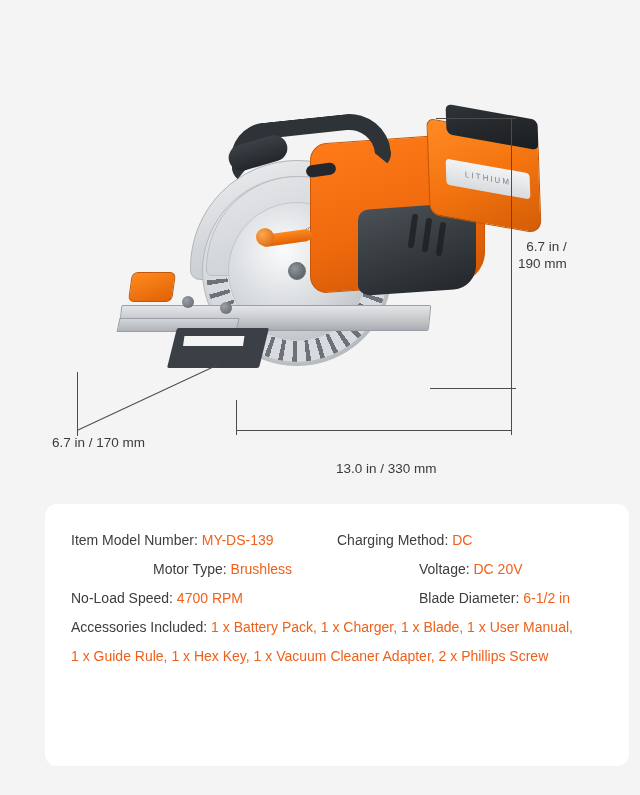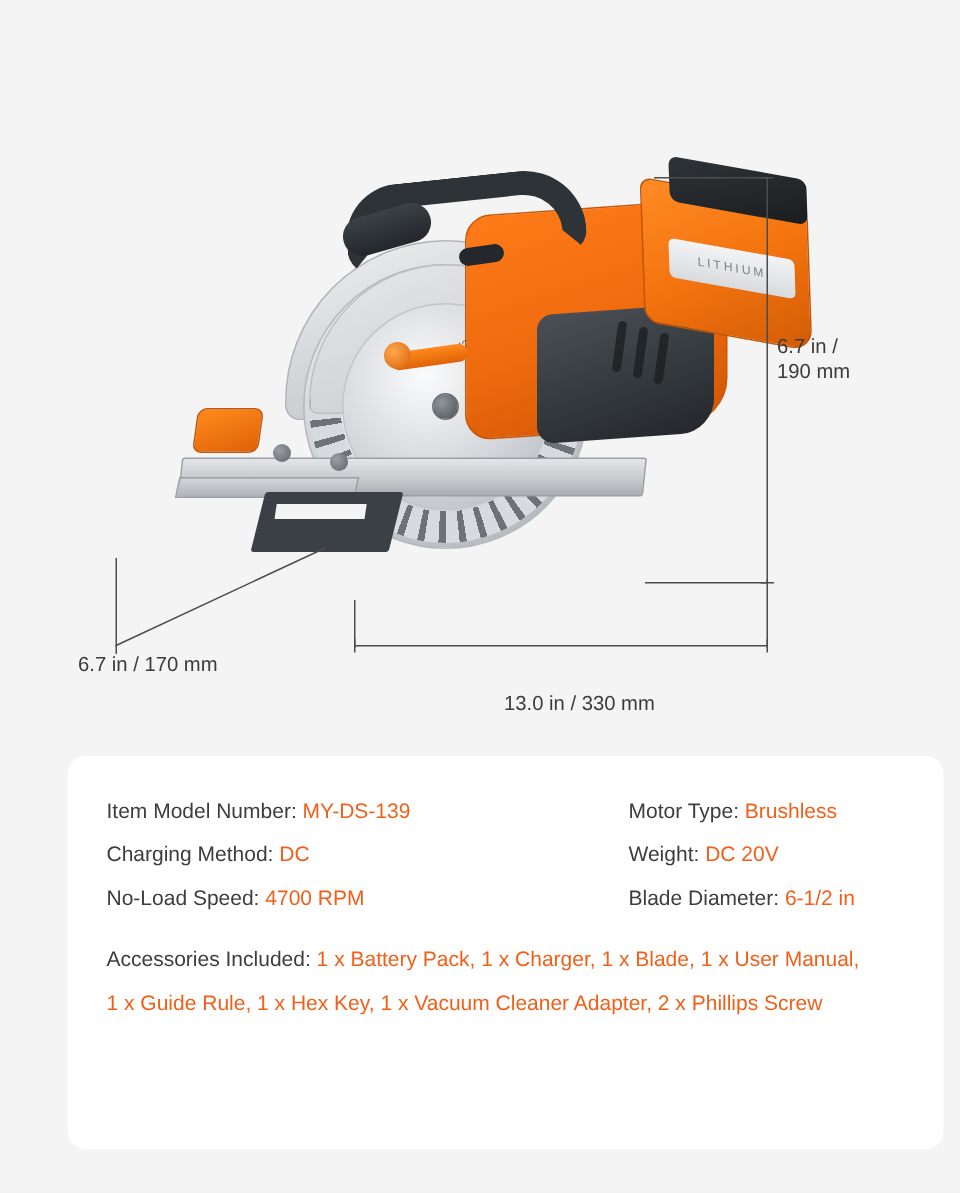--- a/index.html
+++ b/index.html
@@ -301,21 +301,20 @@
   .spec-val { color: #f0601a; }
   .spec-full {
     font-size: 14px;
     color: #3d3d3d;
     line-height: 29px;
   }
   .spec-acc {
     font-size: 14px;
     color: #3d3d3d;
     line-height: 29px;
-    margin-top: 12px;
   }
 </style>
 </head>
 <body>
 
 <div class="page">
 
   <div class="hero">
 
     <div class="tool">
@@ -350,21 +349,21 @@
       <div class="knob"></div>
       <div class="bolt" style="left:72px; top:186px;"></div>
       <div class="bolt" style="left:110px; top:192px;"></div>
     </div>
 
     <div class="dim-line dim-v" style="left:511px; top:118px; height:270px;"></div>
     <div class="tick-h" style="left:507px; top:118px;"></div>
     <div class="tick-h" style="left:507px; top:388px;"></div>
     <div class="dim-line dim-h" style="left:436px; top:118px; width:76px;"></div>
     <div class="dim-line dim-h" style="left:430px; top:388px; width:82px;"></div>
-    <div class="dim-label" style="left:518px; top:222px;">
+    <div class="dim-label" style="left:518px; top:238px;text-align:right;">
       <span>6.7 in /</span><br>
       <span>190 mm</span>
     </div>
 
     <div class="dim-line" style="left:77px; top:372px; width:1px; height:64px;"></div>
     <div class="dim-line" style="left:77px; top:430px; width:155px; height:1px; transform: rotate(-25deg); transform-origin: left center;"></div>
     <div class="dim-label" style="left:52px; top:434px;">6.7 in / 170 mm</div>
 
     <div class="dim-line dim-h" style="left:236px; top:430px; width:276px;"></div>
     <div class="tick" style="left:236px; top:426px;"></div>
@@ -373,29 +372,29 @@
     <div class="dim-line dim-v" style="left:511px; top:386px; height:46px;"></div>
     <div class="dim-label" style="left:336px; top:460px;">13.0 in / 330 mm</div>
   </div>
 
   <div class="spec-card">
     <div class="spec-grid">
 
       <div class="spec-row">
         <span>Item Model Number: </span><span class="spec-val">MY-DS-139</span>
       </div>
+      <div class="spec-row">
+        <span>Charging Method: </span><span class="spec-val">DC</span>
+      </div>
+
       <div class="spec-row right">
         <span>Motor Type: </span><span class="spec-val">Brushless</span>
       </div>
-
-      <div class="spec-row">
-        <span>Charging Method: </span><span class="spec-val">DC</span>
-      </div>
       <div class="spec-row right">
-        <span>Weight: </span><span class="spec-val">DC 20V</span>
+        <span>Voltage: </span><span class="spec-val">DC 20V</span>
       </div>
 
       <div class="spec-row">
         <span>No-Load Speed: </span><span class="spec-val">4700 RPM</span>
       </div>
       <div class="spec-row right">
         <span>Blade Diameter: </span><span class="spec-val">6-1/2 in</span>
       </div>
     </div>
 

